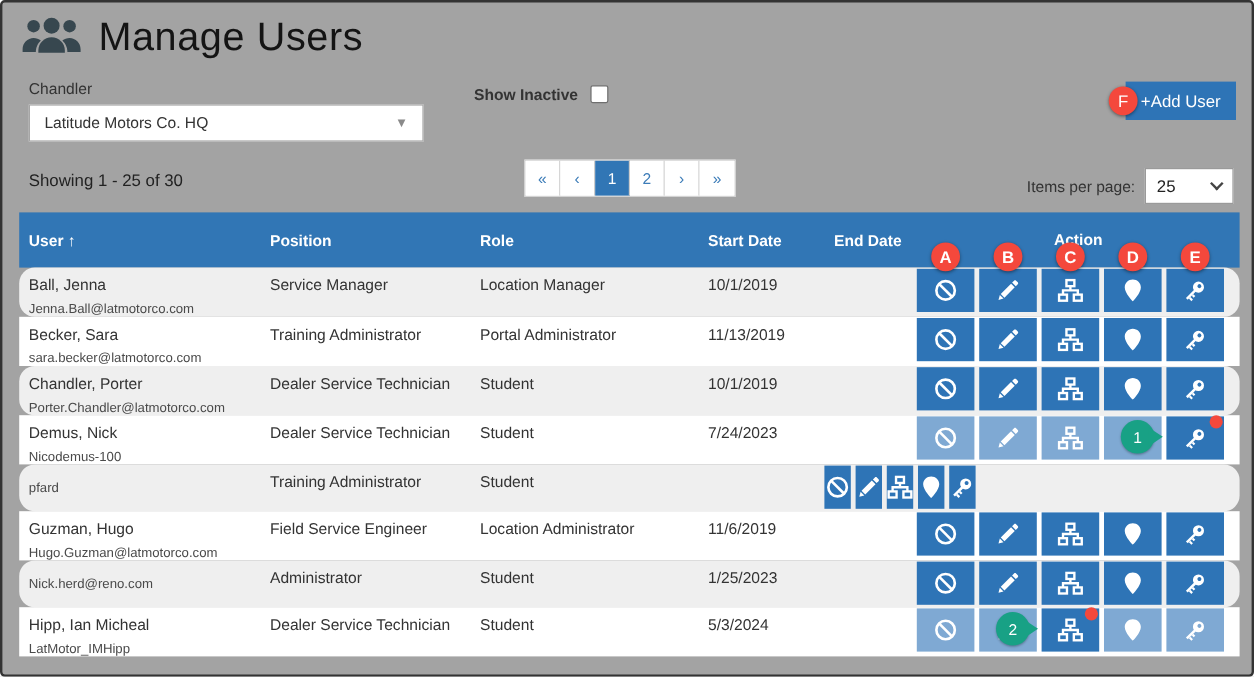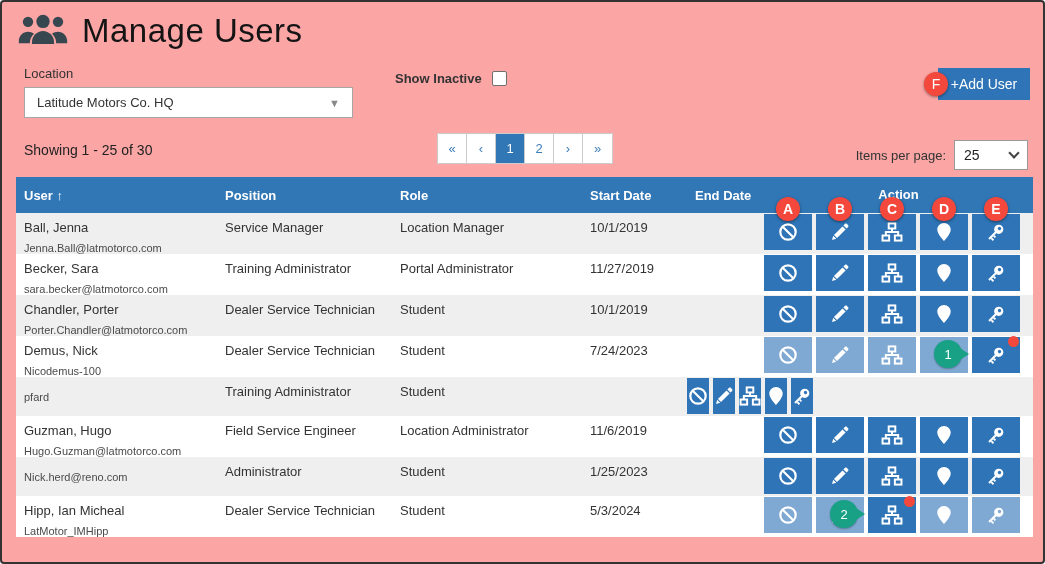--- a/index.html
+++ b/index.html
@@ -1,18 +1,18 @@
 <!DOCTYPE html>
 <html><head>
 <meta charset="utf-8">
 <style>
   * { box-sizing: border-box; }
   body { margin:0; background:#fff; font-family:"Liberation Sans", sans-serif; }
   .frame { position:relative; width:1045px; height:564px; border:2px solid #333;
-           border-radius:4px; background:#fca5a5; overflow:hidden; }
+           border-radius:4px; background:#a3a3a3; overflow:hidden; }
 
   
   .header { position:absolute; top:10px; left:16px; display:flex; align-items:center; gap:14px; }
   .users-icon svg { width:50px; height:38px; display:block; }
   .title { font-size:33px; color:#141414; letter-spacing:.5px; }
 
   
   .loc { position:absolute; top:64px; left:22px; }
   .loc-label { font-size:13px; color:#333; margin-bottom:6px; }
   .loc-select { width:329px; height:31px; border:1px solid #a6a6a6; background:#fff;
@@ -43,25 +43,25 @@
          font-size:13px; color:#333; }
   .ipp-select { width:74px; height:30px; border:1px solid #9a9a9a; background:#fff;
                 display:flex; align-items:center; justify-content:space-between;
                 padding:0 9px; font-size:14px; color:#222; cursor:pointer; }
   .chev2 { width:8px; height:8px; border-right:2px solid #444; border-bottom:2px solid #444;
            transform:rotate(45deg); margin-top:-4px; }
 
   
   .table { position:absolute; top:175px; left:14px; width:1017px; }
   .thead, .trow { display:grid; grid-template-columns:201px 175px 190px 105px 77px 269px; }
-  .thead { background:#3176b5; height:36px; color:#fff; font-size:13px; font-weight:bold; align-items:center; }
+  .thead { background:#3176b5; height:46px; color:#fff; font-size:13px; font-weight:bold; align-items:center; }
   .th { padding-left:8px; }
   .th-action { position:relative; text-align:center; padding-left:0; height:36px; line-height:36px; }
   .trow { min-height:39px; background:#fff; }
-  .trow.striped { background:#efefef; }
+  .trow.striped { background:#efefef;border-radius:13px; }
   .cell { padding:7px 0 0 8px; font-size:13px; color:#333; }
   .name { font-size:13px; color:#333; }
   .uname { font-size:11px; color:#4a4a4a; margin-top:7px; }
 
   .actions { position:relative; display:flex; gap:4px; padding:1px 0 2px 0; }
   .abtn { position:relative; width:48px; height:36px; background:#2e74b6;
           display:flex; align-items:center; justify-content:center; cursor:pointer; }
   .abtn svg { width:22px; height:22px; display:block; }
   .abtn.disabled { background:#7fa9d3; cursor:default; }
   .dot { position:absolute; top:-1px; right:1px; width:11px; height:11px; border-radius:50%;
@@ -89,21 +89,21 @@
           <circle cx="12" cy="4.4" r="3.2"></circle>
         <path d="M.4 13.8c0-2.5 2-4.5 4.4-4.5 1.1 0 2.1.4 2.9 1a6.4 6.4 0 0 0-2 4.1v.5H.4v-1.1z"></path>
         <path d="M23.6 13.8c0-2.5-2-4.5-4.4-4.5-1.1 0-2.1.4-2.9 1a6.4 6.4 0 0 1 2 4.1v.5h5.3v-1.1z"></path>
         <path d="M12 9c2.9 0 5.3 2.4 5.3 5.3v.9H6.7v-.9C6.7 11.4 9.1 9 12 9z"></path>
       </svg>
     </span>
     <span class="title">Manage Users</span>
   </div>
 
   <div class="loc">
-    <div class="loc-label">Location</div>
+    <div class="loc-label">Chandler</div>
     <div class="loc-select">
       <span>Latitude Motors Co. HQ</span>
       <span class="chev">▼</span>
     </div>
   </div>
 
   <div class="show-inactive">
     <span>Show Inactive</span>
     <span class="checkbox"></span>
   </div>
@@ -204,21 +204,21 @@
           </div>
   </div>
 
   <div class="trow">
     <div class="cell">
       <div class="name">Becker, Sara</div>
       <div class="uname">sara.becker@latmotorco.com</div>
     </div>
     <div class="cell">Training Administrator</div>
     <div class="cell">Portal Administrator</div>
-    <div class="cell">11/27/2019</div>
+    <div class="cell">11/13/2019</div>
     <div class="cell"></div>
     <div class="actions">
             <div class="abtn">
               <span>
                 <svg viewBox="0 0 20 20">
                   <circle cx="10" cy="10" r="7" fill="none" stroke="#fff" stroke-width="2"></circle>
                   <line x1="5.2" y1="5.2" x2="14.8" y2="14.8" stroke="#fff" stroke-width="2"></line>
                 </svg>
               </span>
             </div>

